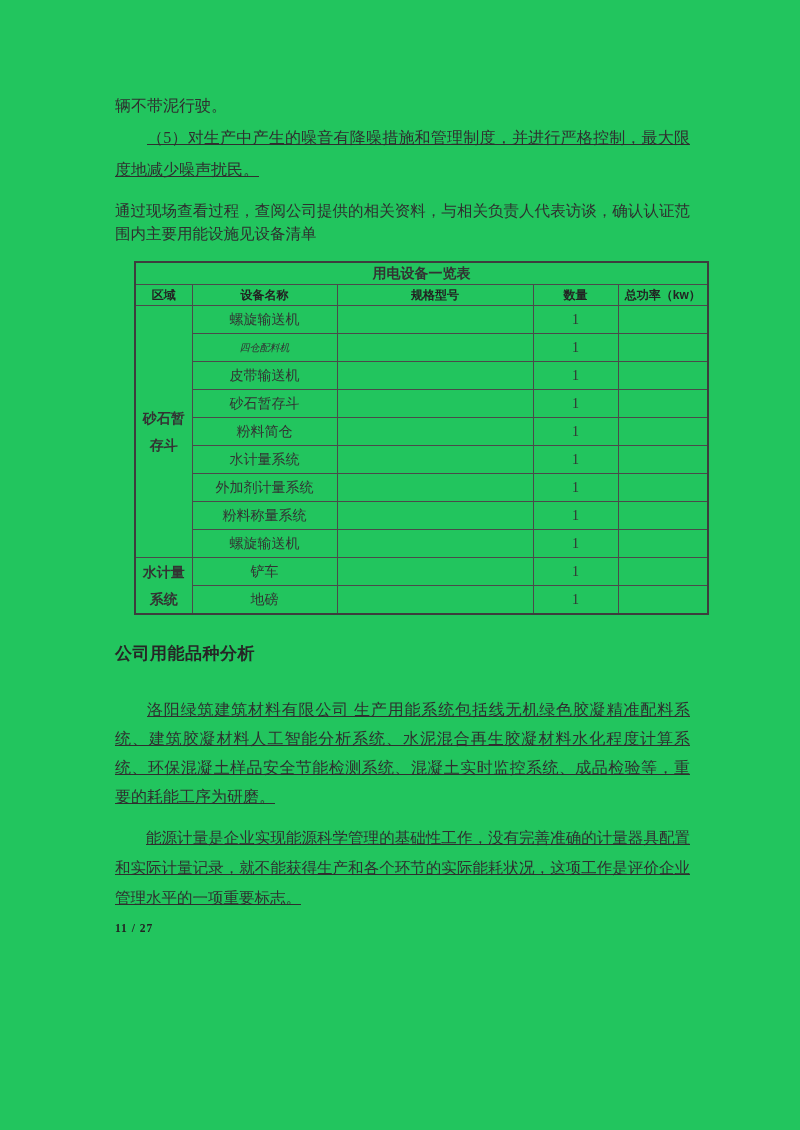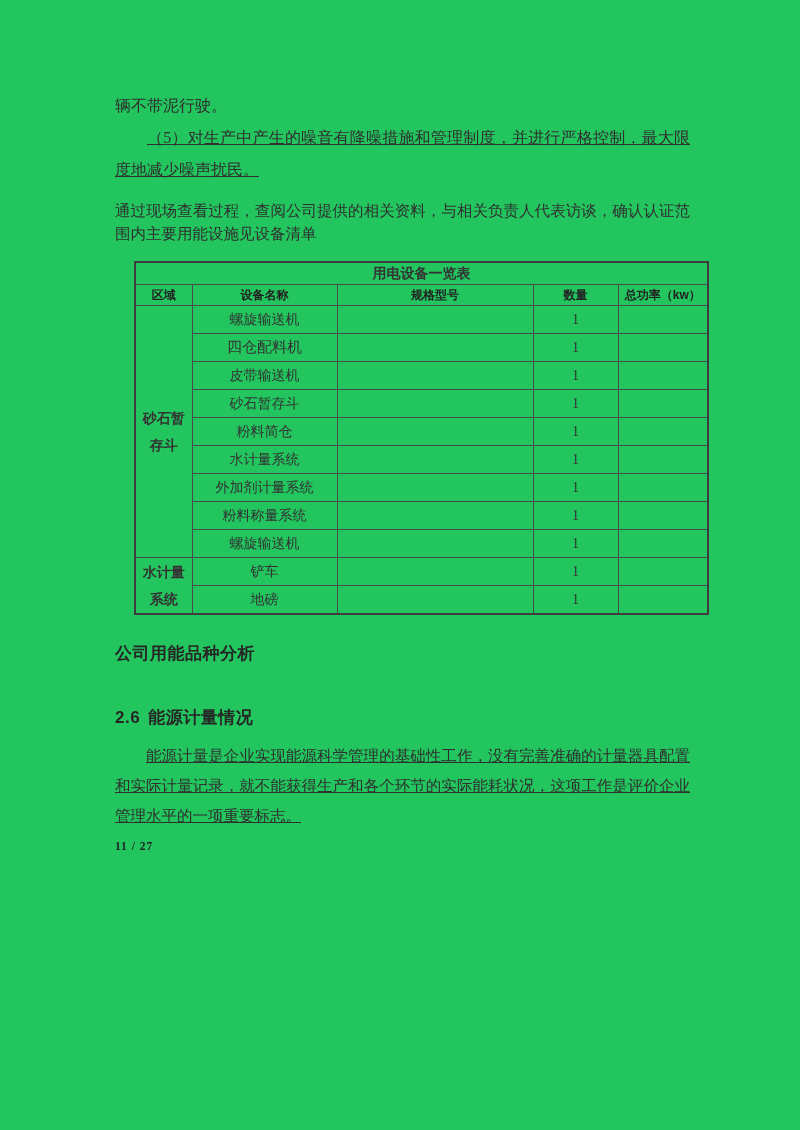--- a/index.html
+++ b/index.html
@@ -65,21 +65,21 @@
   }
   tr.data td{height:27px;}
   td.region-cell{
     font-family:"Liberation Sans", sans-serif;
     font-weight:bold;font-size:12.5px;color:#222;
     line-height:27px;
     padding:0 8px;
   }
   td.qty-cell{font-size:13.5px;}
   td.name-cell{font-size:14px;}
-  td.name-cell.kai{font-size:15px;}
+  td.name-cell.kai{font-size:10px;font-style:italic;}
 
   h3.blk{
     font-family:"Liberation Sans", sans-serif;
     font-size:17px;font-weight:bold;color:#262626;
     margin:27px 0 0 0;
     letter-spacing:0.5px;
   }
   h3.blk .sec-num{margin-right:8px;}
   .energy-body{
     font-size:16px;line-height:29px;
@@ -199,23 +199,21 @@
           <td class="name-cell">地磅</td>
           <td></td>
           <td class="qty-cell">1</td>
           <td></td>
         </tr>
       </tbody>
     </table>
 
     <h3 class="blk">公司用能品种分析</h3>
 
-
-    <h3 class="blk sec26">
-      <span class="sec-num">2.6</span><span>能源计量情况</span>
-    </h3>
+    <p class="energy-body indent">洛阳绿筑建筑材料有限公司 生产用能系统包括线无机绿色胶凝精准配料系统、建筑胶凝材料人工智能分析系统、水泥混合再生胶凝材料水化程度计算系统、环保混凝土样品安全节能检测系统、混凝土实时监控系统、成品检验等，重要的耗能工序为研磨。</p>
+
 
     <p class="sec26-body indent">能源计量是企业实现能源科学管理的基础性工作，没有完善准确的计量器具配置和实际计量记录，就不能获得生产和各个环节的实际能耗状况，这项工作是评价企业管理水平的一项重要标志。</p>
 
     <div class="footer">11 / 27</div>
 
   </div>
 </div>
 
 </body></html>

